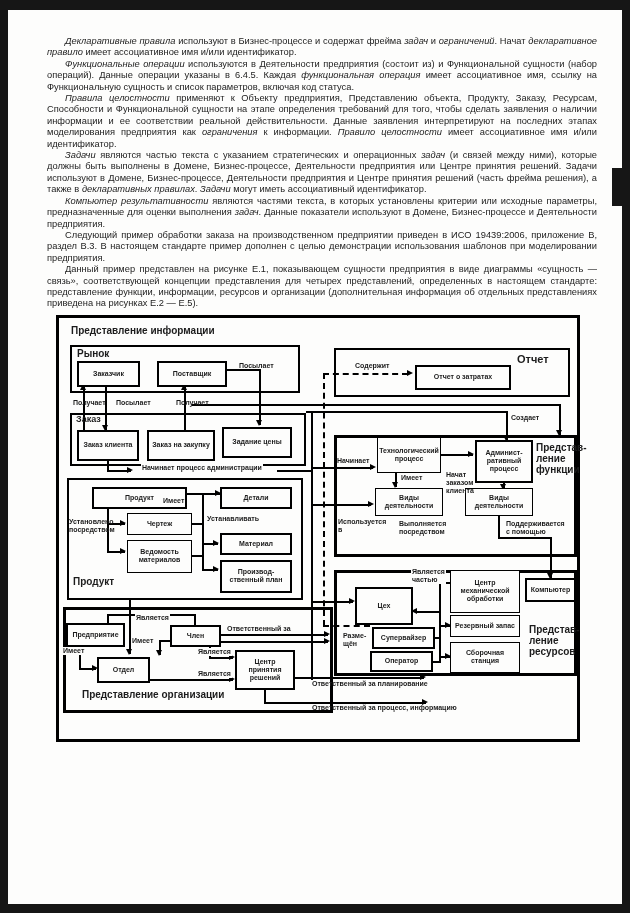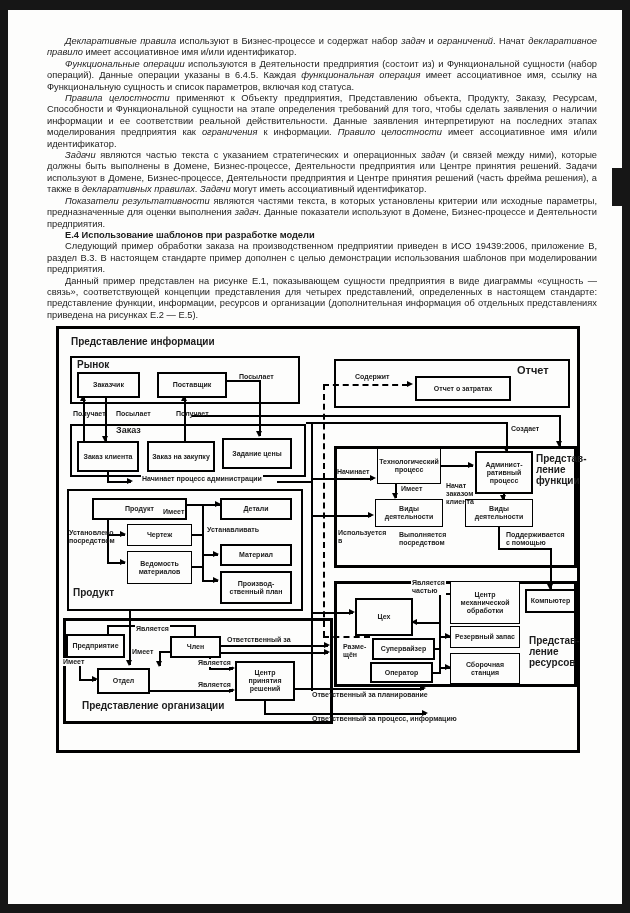--- a/index.html
+++ b/index.html
@@ -32,39 +32,38 @@
   .pagenum{text-align:right;font-size:10px;margin:15px 14px 0 0;}
 </style>
 </head>
 <body>
 
 <div class="frame">
   <div class="page">
 
 
     <div class="txt">
-      <p><span style="font-style: italic;">Декларативные правила</span><span> используют в Бизнес-процессе и содержат набор </span><span style="font-style: italic;">задач</span><span> и </span><span style="font-style: italic;">ограничений</span><span>. Начат </span><span style="font-style: italic;">декларативное правило</span><span> имеет ассоциативное имя и/или идентификатор.</span></p>
+      <p><span style="font-style: italic;">Декларативные правила</span><span> используют в Бизнес-процессе и содержат фрейма </span><span style="font-style: italic;">задач</span><span> и </span><span style="font-style: italic;">ограничений</span><span>. Начат </span><span style="font-style: italic;">декларативное правило</span><span> имеет ассоциативное имя и/или идентификатор.</span></p>
       <p><span style="font-style: italic;">Функциональные операции</span><span> используются в Деятельности предприятия (состоит из) и Функциональной сущности (набор операций). Данные операции указаны в 6.4.5. Каждая </span><span style="font-style: italic;">функциональная операция</span><span> имеет ассоциативное имя, ссылку на Функциональную сущность и список параметров, включая код статуса.</span></p>
       <p><span style="font-style: italic;">Правила целостности</span><span> применяют к Объекту предприятия, Представлению объекта, Продукту, Заказу, Ресурсам, Способности и Функциональной сущности на этапе определения требований для того, чтобы сделать заявления о наличии информации и ее соответствии реальной действительности. Данные заявления интерпретируют на последних этапах моделирования предприятия как </span><span style="font-style: italic;">ограничения</span><span> к информации. </span><span style="font-style: italic;">Правило целостности</span><span> имеет ассоциативное имя и/или идентификатор.</span></p>
       <p><span style="font-style: italic;">Задачи</span><span> являются частью текста с указанием стратегических и операционных </span><span style="font-style: italic;">задач</span><span> (и связей между ними), которые должны быть выполнены в Домене, Бизнес-процессе, Деятельности предприятия или Центре принятия решений. Задачи используют в Домене, Бизнес-процессе, Деятельности предприятия и Центре принятия решений (часть фрейма решения), а также в </span><span style="font-style: italic;">декларативных правилах</span><span>. </span><span style="font-style: italic;">Задачи</span><span> могут иметь ассоциативный идентификатор.</span></p>
-      <p><span style="font-style: italic;">Показатели результативности</span><span> являются частями текста, в которых установлены критерии или исходные параметры, предназначенные для оценки выполнения </span><span style="font-style: italic;">задач</span><span>. Данные показатели используют в Домене, Бизнес-процессе и Деятельности предприятия.</span></p>
-      <p class="h"><span style="font-weight: bold;">Е.4 Использование шаблонов при разработке модели</span></p>
+      <p><span style="font-style: italic;">Компьютер результативности</span><span> являются частями текста, в которых установлены критерии или исходные параметры, предназначенные для оценки выполнения </span><span style="font-style: italic;">задач</span><span>. Данные показатели используют в Домене, Бизнес-процессе и Деятельности предприятия.</span></p>
       <p><span>Следующий пример обработки заказа на производственном предприятии приведен в ИСО 19439:2006, приложение В, раздел В.3. В настоящем стандарте пример дополнен с целью демонстрации использования шаблонов при моделировании предприятия.</span></p>
       <p><span>Данный пример представлен на рисунке Е.1, показывающем сущности предприятия в виде диаграммы «сущность — связь», соответствующей концепции представления для четырех представлений, определенных в настоящем стандарте: представление функции, информации, ресурсов и организации (дополнительная информация об отдельных представлениях приведена на рисунках Е.2 — Е.5).</span></p>
     </div>
 
     <div class="diagram">
 
       <div class="vt" style="left:12px;top:7px;">Представление информации</div>
       <div class="ct" style="left:11px;top:27px;width:230px;height:48px;"></div>
       <div class="vt" style="left:18px;top:30px;">Рынок</div>
       <div class="ct" style="left:275px;top:30px;width:236px;height:49px;"></div>
       <div class="vt" style="left:458px;top:35px;font-size:11px;">Отчет</div>
       <div class="ct" style="left:11px;top:95px;width:236px;height:53px;"></div>
-      <div class="vt" style="left:17px;top:97px;font-size:9px;margin-left:40px;">Заказ</div>
+      <div class="vt" style="left:17px;top:97px;font-size:9px;">Заказ</div>
       <div class="ct" style="left:8px;top:160px;width:236px;height:122px;"></div>
       <div class="vt" style="left:14px;top:258px;">Продукт</div>
       <div class="ct" style="left:275px;top:117px;width:243px;height:122px;border-width:3px;"></div>
       <div class="vt" style="left:477px;top:124px;">Представ-
 ление
 функции</div>
       <div class="ct" style="left:275px;top:252px;width:243px;height:106px;border-width:3px;"></div>
       <div class="vt" style="left:470px;top:306px;">Представ-
 ление
 ресурсов</div>

